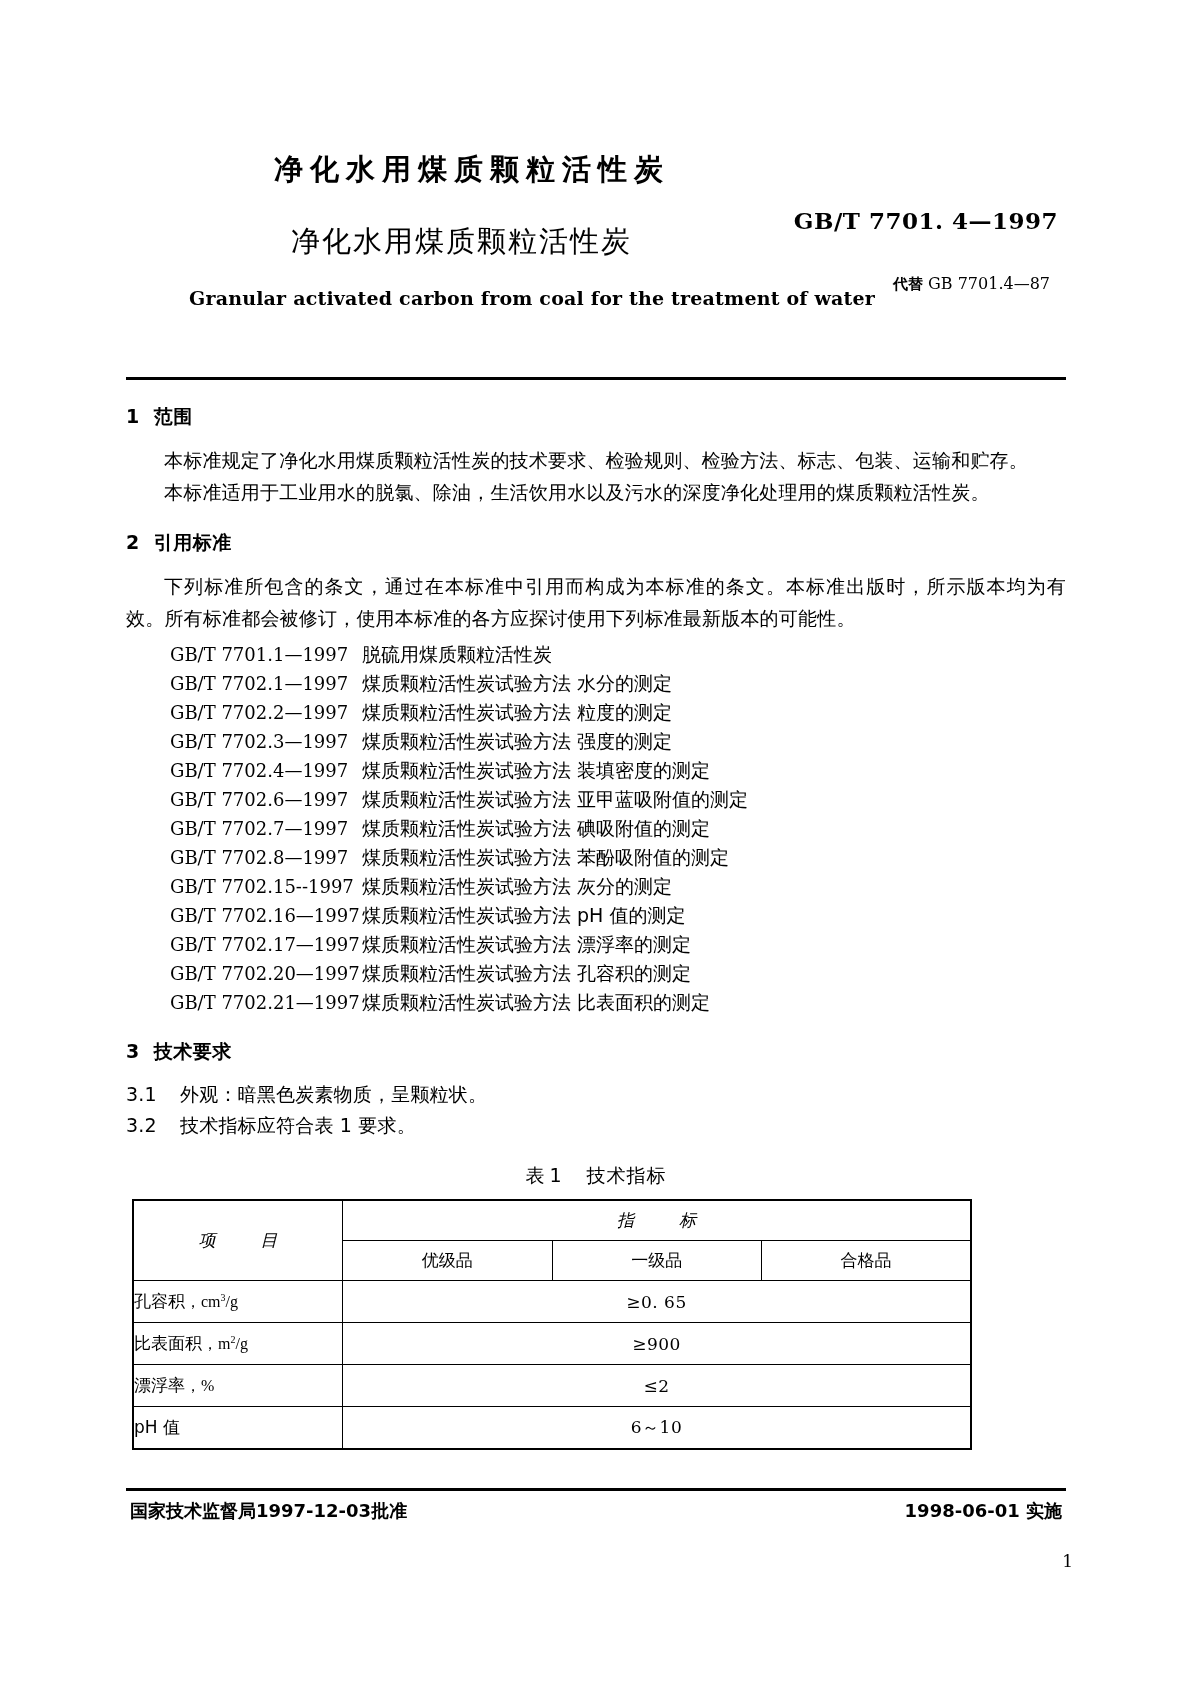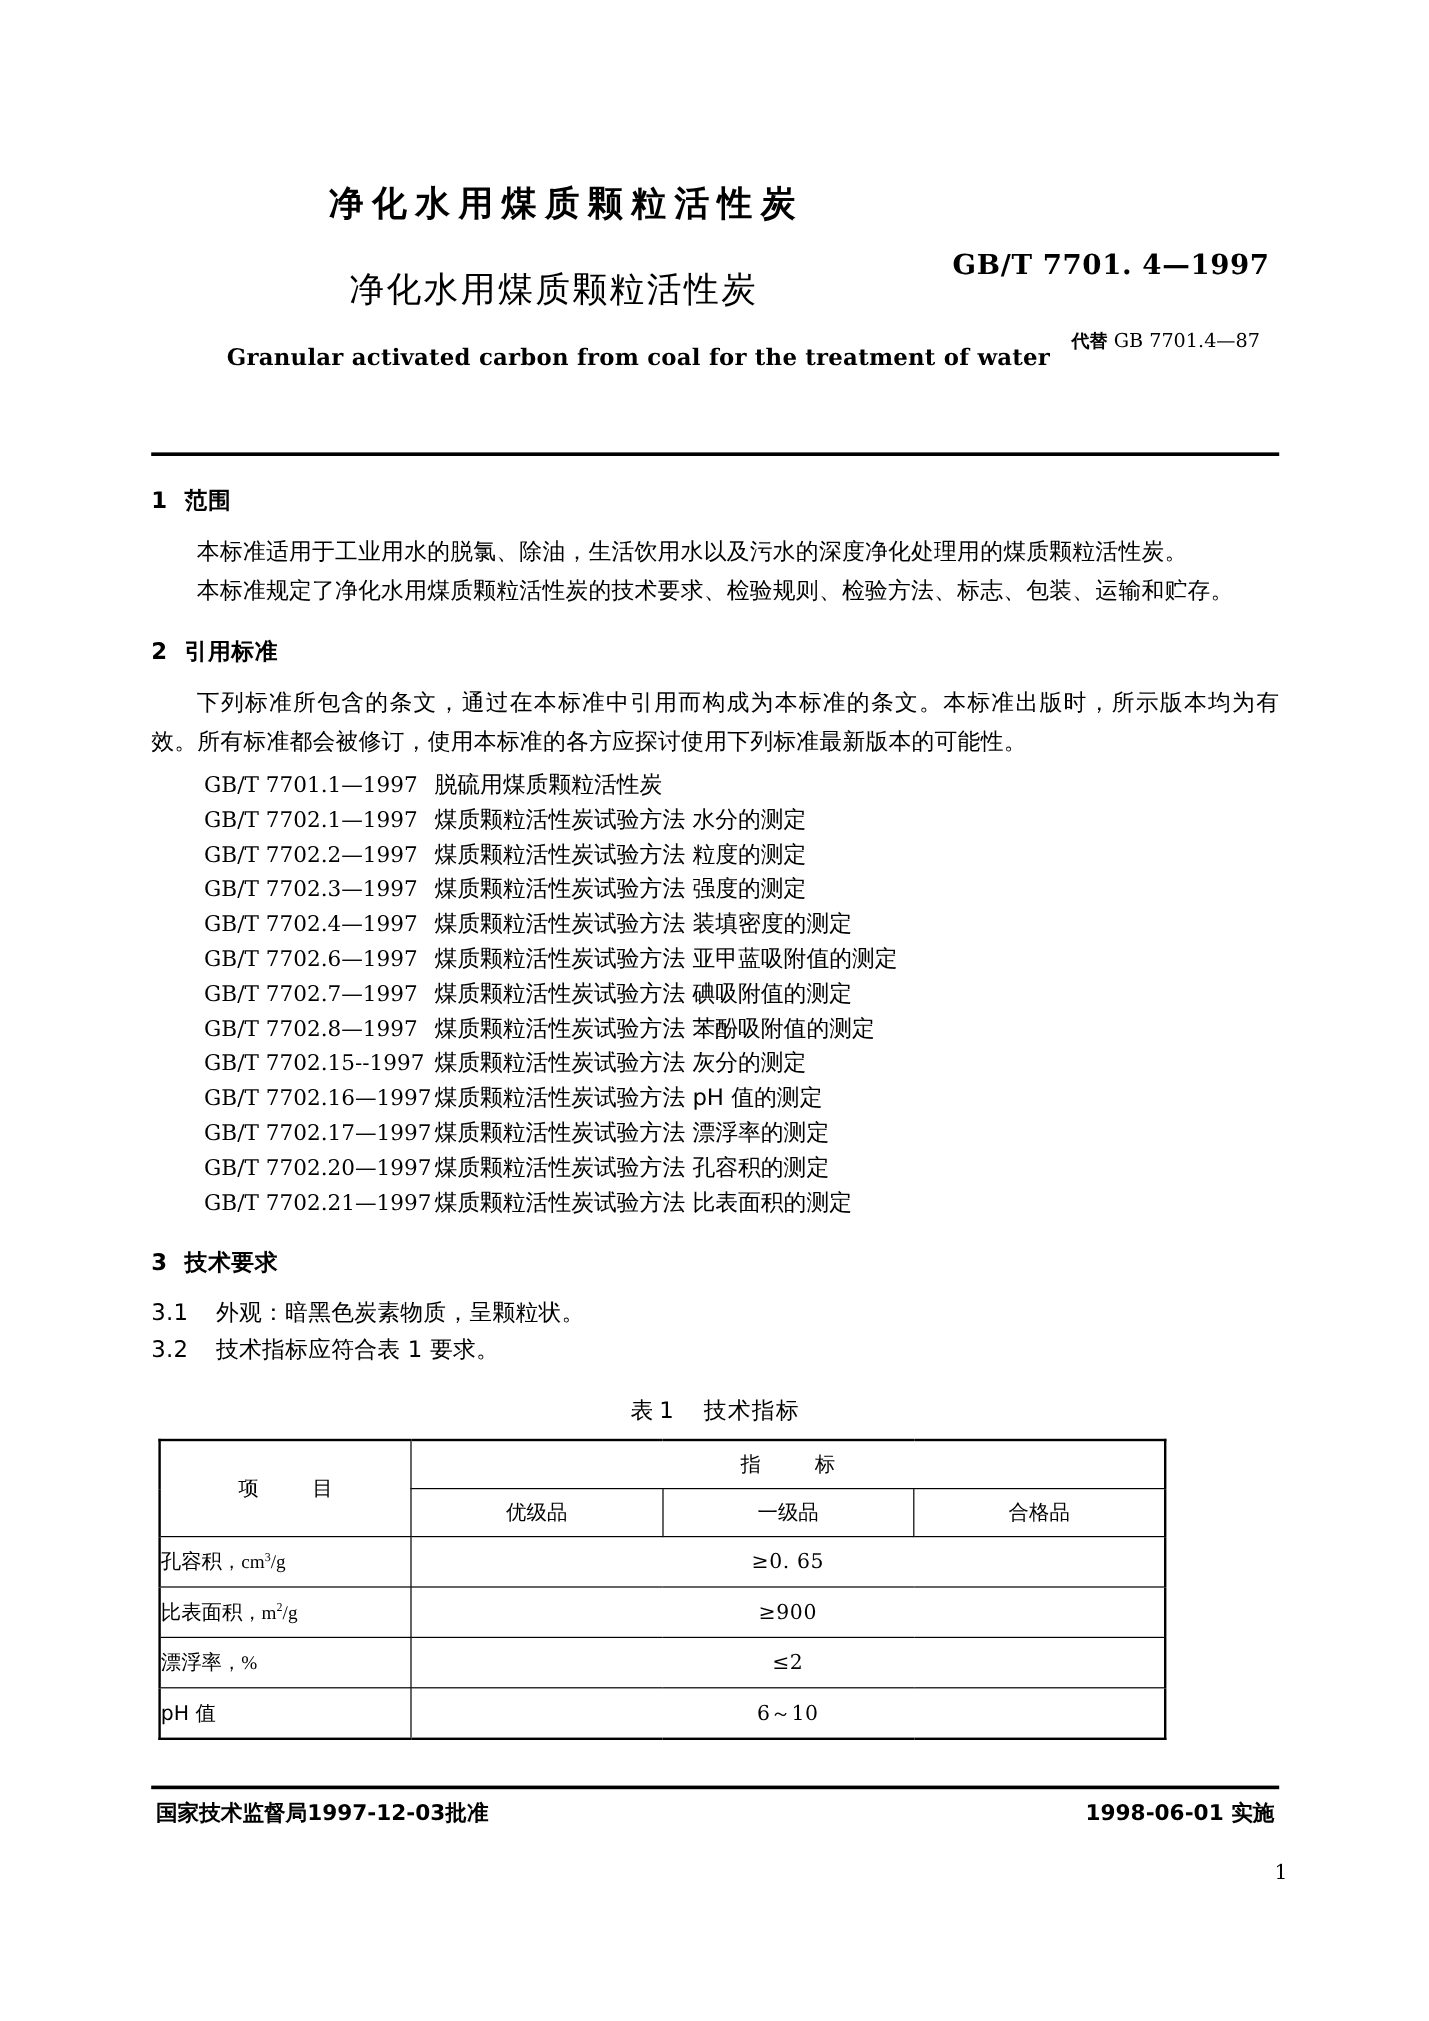--- a/index.html
+++ b/index.html
@@ -171,21 +171,21 @@
     width: 840px;
     margin-left: 6px;
     table-layout: fixed;
   }
   table.spec th, table.spec td {
     border: 1px solid #000;
     font-weight: normal;
     font-size: 17px;
     padding: 0;
   }
-  table.spec .outer-t { border-top-width: 2px; }
+  table.spec .outer-t { border-top-width: 2px; font-style: italic; }
   table.spec .outer-b { border-bottom-width: 2px; }
   table.spec .outer-l { border-left-width: 2px; }
   table.spec .outer-r { border-right-width: 2px; }
 
   .th-item {
     text-align: center;
     vertical-align: middle;
     height: 78px;
     letter-spacing: 14px;
     text-indent: 14px;
@@ -271,22 +271,22 @@
     <div class="doc-title">净化水用煤质颗粒活性炭</div>
     <div class="replaces"><span class="cn">代替</span> <span>GB 7701.4—87</span></div>
     <div class="en-title">Granular activated carbon from coal for the treatment of water</div>
   </div>
 
   <div class="rule-top"></div>
 
   <div class="content">
 
     <div class="h2"><span class="num">1</span><span>范围</span></div>
+    <p class="para indent">本标准规定了净化水用煤质颗粒活性炭的技术要求、检验规则、检验方法、标志、包装、运输和贮存。</p>
     <p class="para indent">本标准适用于工业用水的脱氯、除油，生活饮用水以及污水的深度净化处理用的煤质颗粒活性炭。</p>
-    <p class="para indent">本标准规定了净化水用煤质颗粒活性炭的技术要求、检验规则、检验方法、标志、包装、运输和贮存。</p>
 
     <div class="sec-gap"></div>
 
     <div class="h2"><span class="num">2</span><span>引用标准</span></div>
     <p class="para indent">下列标准所包含的条文，通过在本标准中引用而构成为本标准的条文。本标准出版时，所示版本均为有效。所有标准都会被修订，使用本标准的各方应探讨使用下列标准最新版本的可能性。</p>
 
     <ul class="ref-list">
       <li class="ref-row">
         <span class="ref-code">GB/T 7701.1—1997</span>
         <span class="ref-method">脱硫用煤质颗粒活性炭</span>

